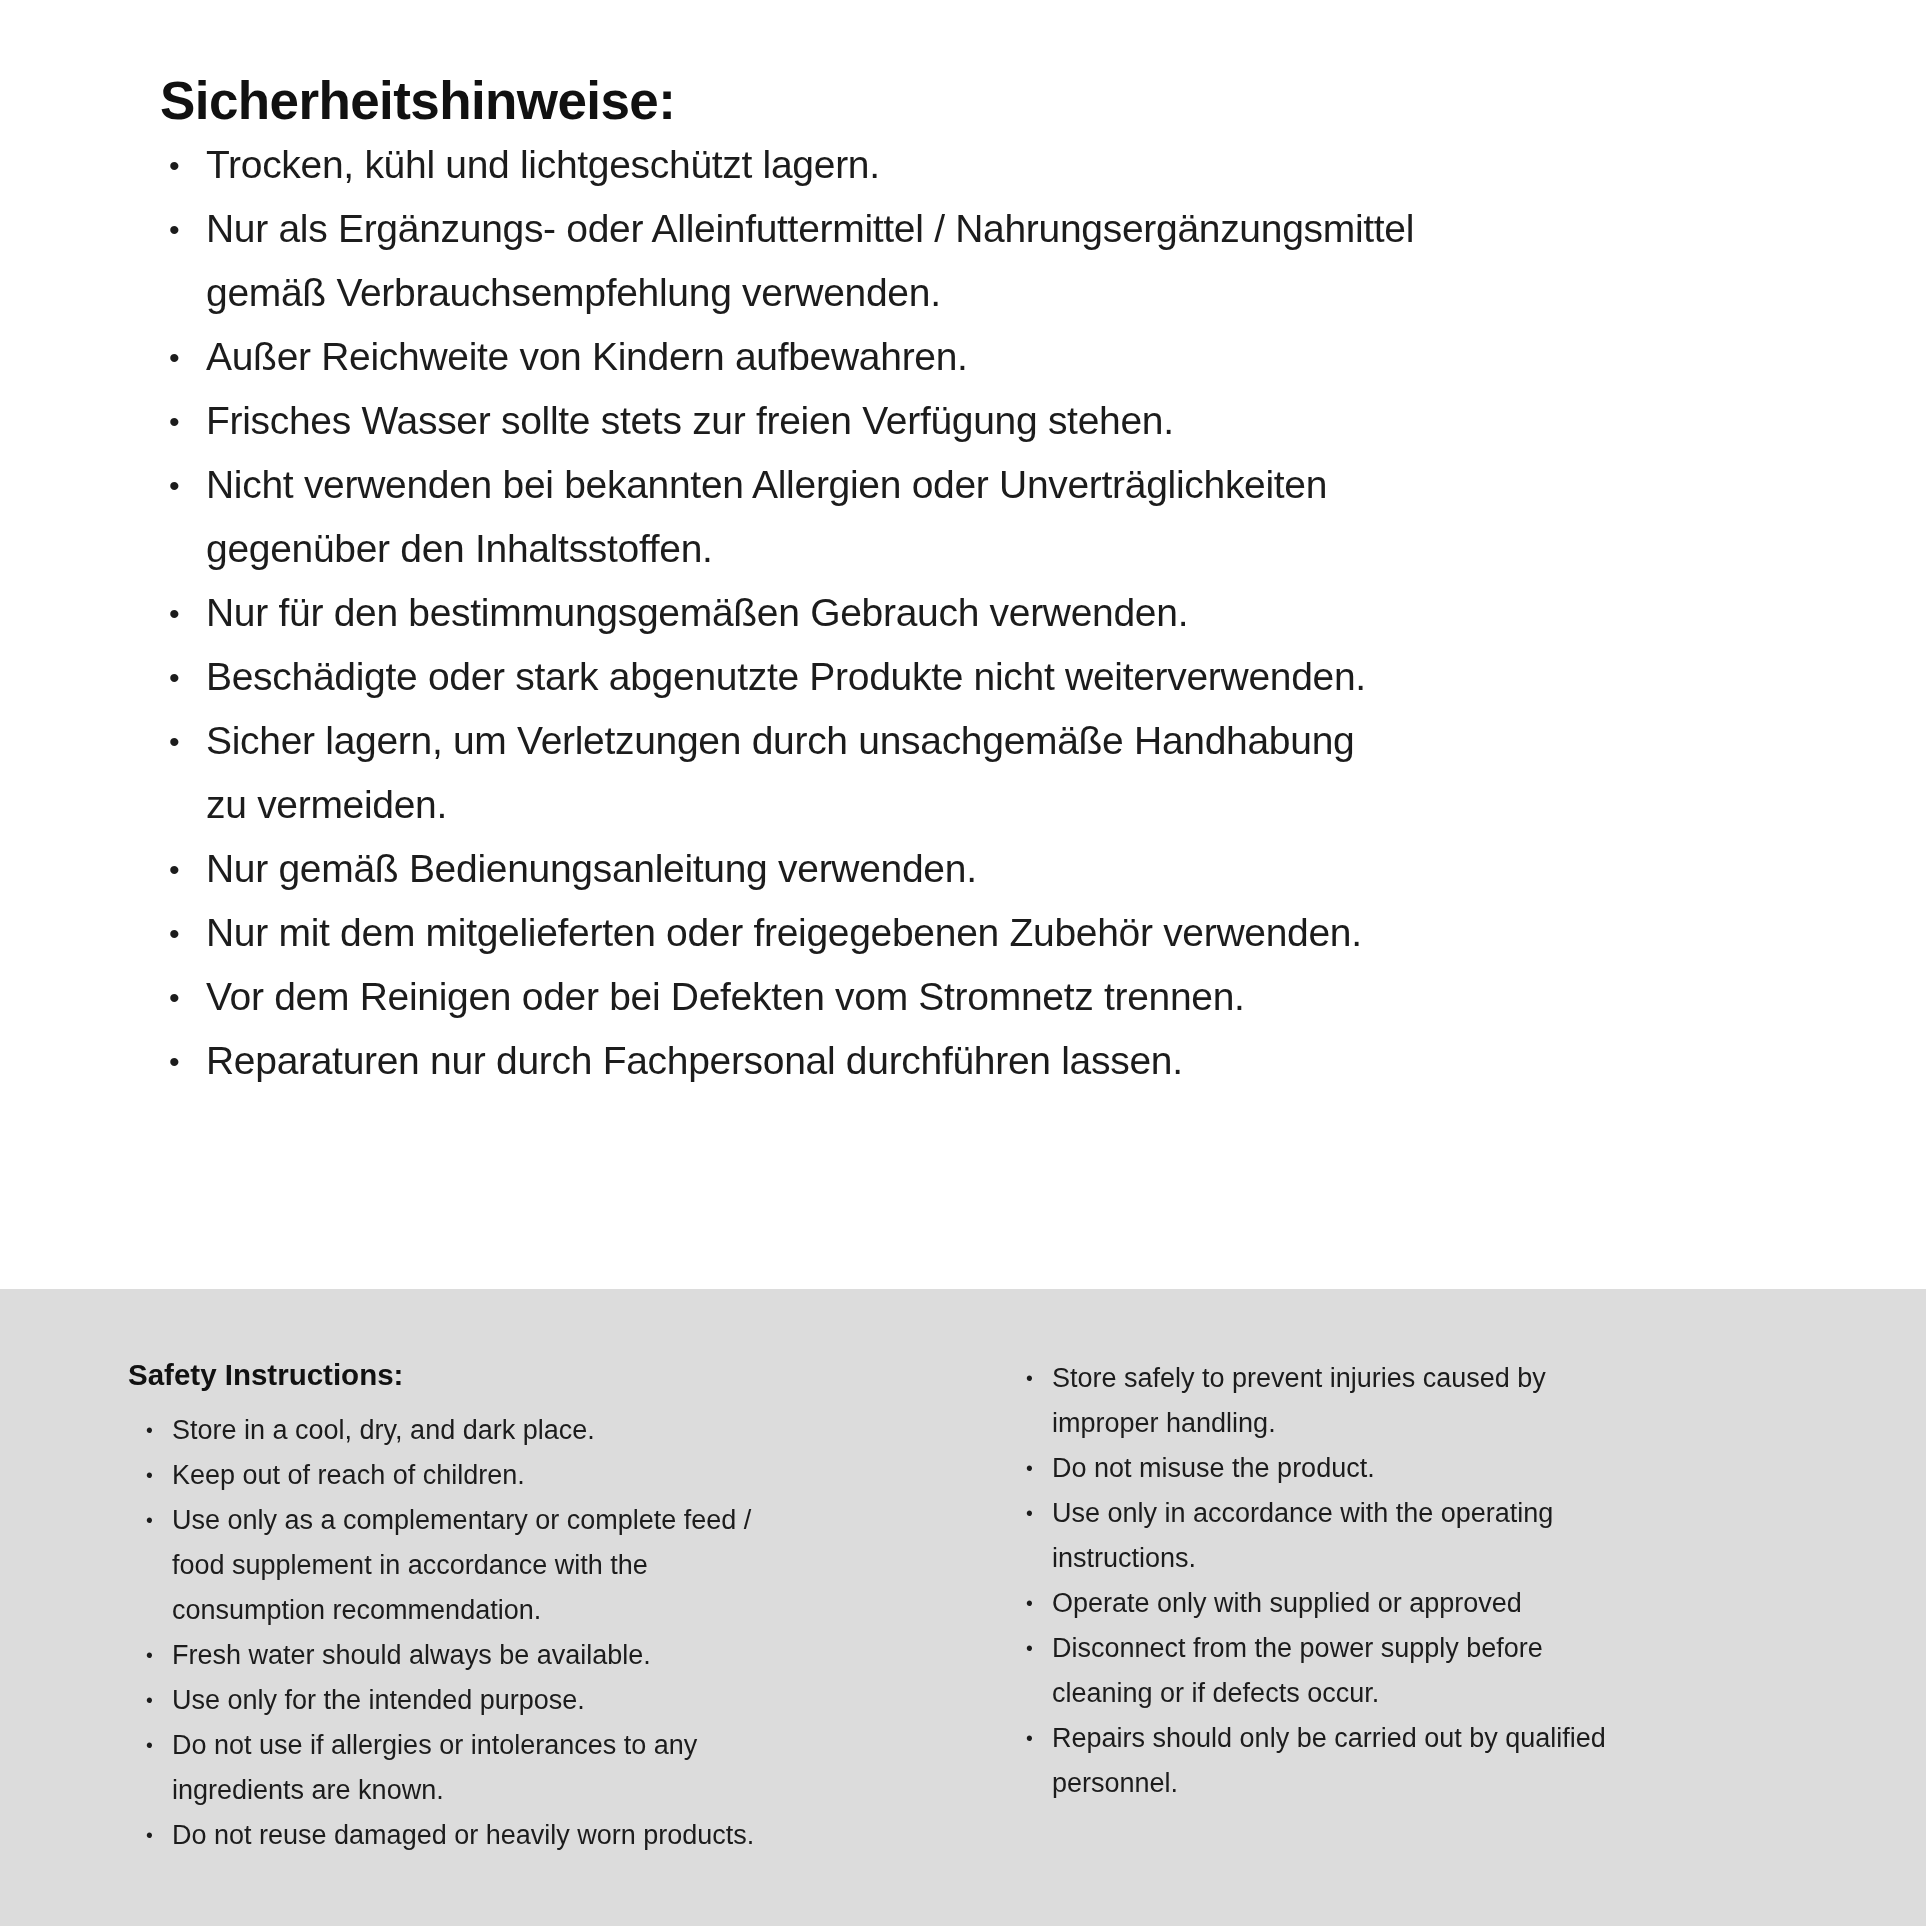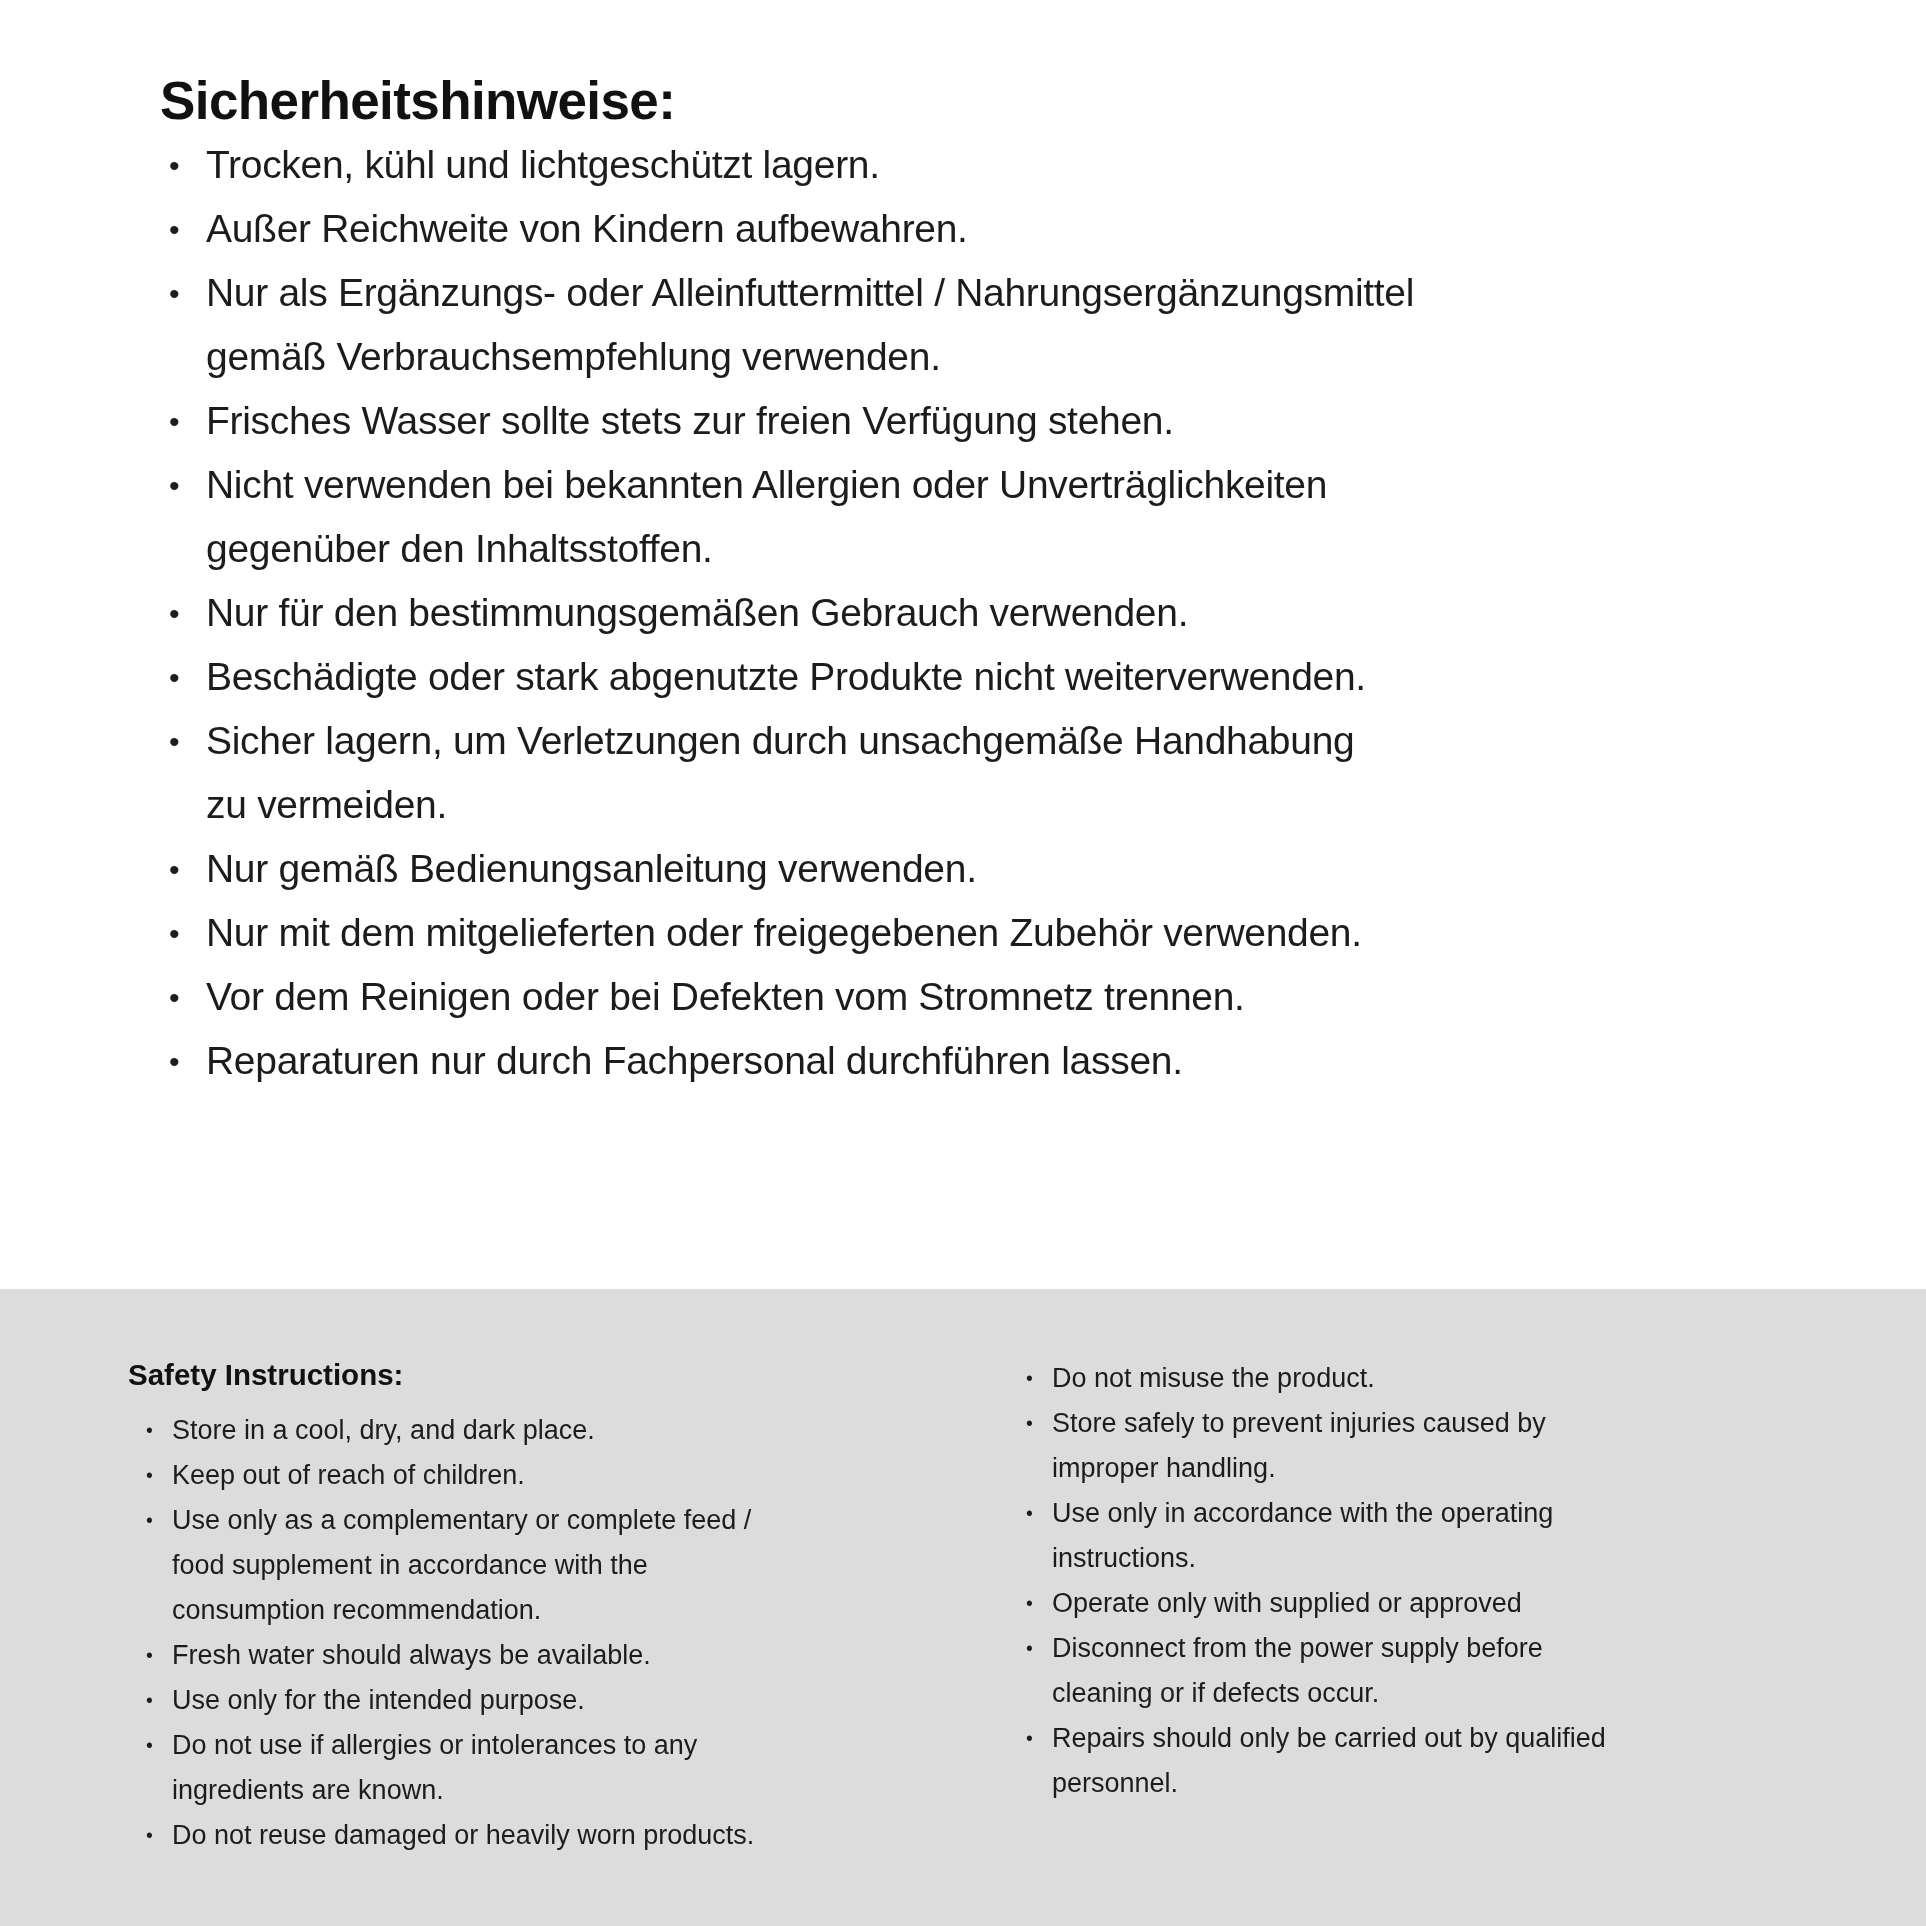--- a/index.html
+++ b/index.html
@@ -91,26 +91,26 @@
 </head>
 <body>
 
 <div class="german-section">
   <div class="page-title">Sicherheitshinweise:</div>
   <ul class="bullet-list de-list">
     <li>
         <span class="line">Trocken, kühl und lichtgeschützt lagern.</span>
       </li>
     <li>
-        <span class="line">Außer Reichweite von Kindern aufbewahren.</span>
-      </li>
-    <li>
       <span class="line">Nur als Ergänzungs- oder Alleinfuttermittel / Nahrungsergänzungsmittel</span>
       <span class="line">gemäß Verbrauchsempfehlung verwenden.</span>
     </li>
+    <li>
+        <span class="line">Außer Reichweite von Kindern aufbewahren.</span>
+      </li>
     <li>
         <span class="line">Frisches Wasser sollte stets zur freien Verfügung stehen.</span>
       </li>
     <li>
       <span class="line">Nicht verwenden bei bekannten Allergien oder Unverträglichkeiten</span>
       <span class="line">gegenüber den Inhaltsstoffen.</span>
     </li>
     <li>
         <span class="line">Nur für den bestimmungsgemäßen Gebrauch verwenden.</span>
       </li>
@@ -163,26 +163,26 @@
           <span class="line">ingredients are known.</span>
         </li>
         <li>
             <span class="line">Do not reuse damaged or heavily worn products.</span>
           </li>
       </ul>
     </div>
     <div class="en-col-right">
       <ul class="bullet-list en-list">
         <li>
-            <span class="line">Do not misuse the product.</span>
-          </li>
-        <li>
           <span class="line">Store safely to prevent injuries caused by</span>
           <span class="line">improper handling.</span>
         </li>
+        <li>
+            <span class="line">Do not misuse the product.</span>
+          </li>
         <li>
           <span class="line">Use only in accordance with the operating</span>
           <span class="line">instructions.</span>
         </li>
         <li>
           <span class="line">Operate only with supplied or approved</span>
         </li>
         <li>
           <span class="line">Disconnect from the power supply before</span>
           <span class="line">cleaning or if defects occur.</span>

